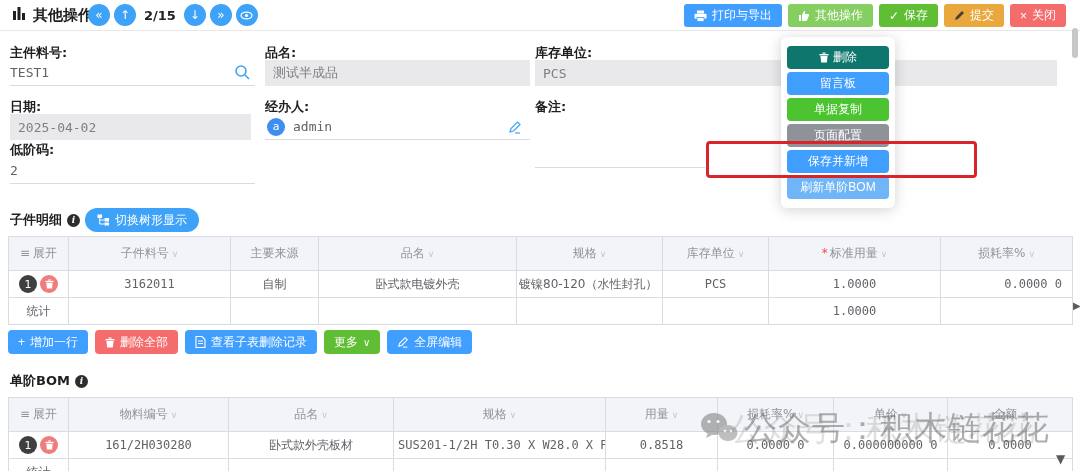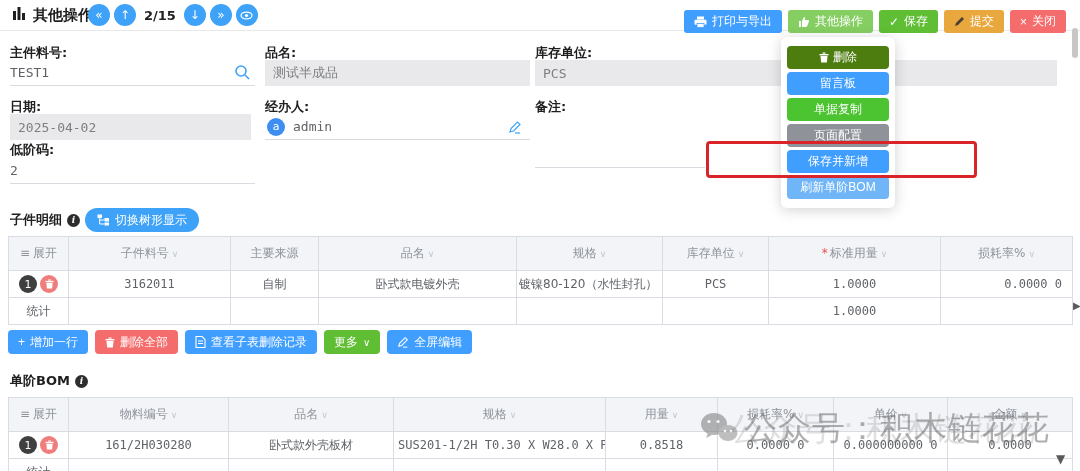--- a/index.html
+++ b/index.html
@@ -9,42 +9,42 @@
 
   
   #topbar { position:absolute; left:0; top:0; width:1080px; height:31px;
     border-bottom:1px solid #e8e8e8; background:#fff; }
   .title-wrap { position:absolute; left:12px; top:6px; display:flex; align-items:center; gap:6px; }
   .title { font-size:15px; font-weight:bold; color:#1f1f1f; }
   .nav-wrap { position:absolute; left:88px; top:4px; display:flex; align-items:center; gap:4px; }
   .nav-circle { width:22px; height:22px; border-radius:50%; background:#3da2f8; color:#fff;
     display:flex; align-items:center; justify-content:center; font-size:12px; line-height:1; cursor:pointer; }
   .page-ind { font-size:13px; color:#222; margin:0 4px; font-weight:bold; }
-  .actions { position:absolute; right:14px; top:4px; display:flex; gap:6px;margin-top:6px; }
+  .actions { position:absolute; right:14px; top:4px; display:flex; gap:6px; }
   .btn { display:inline-flex; align-items:center; justify-content:center; gap:5px; color:#fff;
     border:none; border-radius:3px; font-size:12px; padding:0 10px; height:23px; cursor:pointer; white-space:nowrap; }
   .btn svg { flex:none; }
   .b-blue { background:#409eff; } .b-lgreen { background:#85ce61; }
   .b-green { background:#5fbe33; } .b-orange { background:#e8a83e; } .b-red { background:#f56c6c; }
 
   
   .f-label { position:absolute; font-size:13px; font-weight:bold; color:#1f1f1f; }
   .f-line { position:absolute; height:26px; border-bottom:1px solid #d8dbe0; display:flex; align-items:center; font-size:13px; }
   .f-gray { position:absolute; height:26px; background:#e9e9eb; display:flex; align-items:center;
     padding-left:8px; font-size:13px; color:#7d7f83; }
   .mono { font-family:"DejaVu Sans Mono","Liberation Mono",monospace; }
   .avatar { width:18px; height:18px; border-radius:50%; background:#3d8ef0; color:#fff; font-size:11px;
     display:inline-flex; align-items:center; justify-content:center; margin-right:8px; }
 
   
   #menu { position:absolute; left:781px; top:37px; width:114px; background:#fff; border-radius:6px;
     box-shadow:0 2px 14px rgba(0,0,0,.18); padding:6px 6px; z-index:50; }
   .menu-btn { width:102px; height:23px; margin:3px 0; border:none; border-radius:4px; color:#fff;
     font-size:12px; display:flex; align-items:center; justify-content:center; gap:4px; cursor:pointer; }
-  .m-red { background:#4d7c0f; } .m-blue { background:#409eff; } .m-green { background:#4cc431; }
+  .m-red { background:#0f766e; } .m-blue { background:#409eff; } .m-green { background:#4cc431; }
   .m-gray { background:#8f9399;text-align:right; } .m-lblue { background:#6fb5f7; }
   #annot { position:absolute; left:706px; top:141px; width:271px; height:37px;
     border:3px solid #d9252a; border-radius:4px; z-index:60; pointer-events:none; }
 
   
   .sec-title { position:absolute; font-size:13px; font-weight:bold; color:#1f1f1f;
     display:flex; align-items:center; gap:5px; }
   .info-dot { width:13px; height:13px; border-radius:50%; background:#2d2d2d; color:#fff; font-size:9px;
     font-style:italic; font-weight:bold; display:inline-flex; align-items:center; justify-content:center;
     font-family:"DejaVu Serif","Liberation Serif",serif; }

